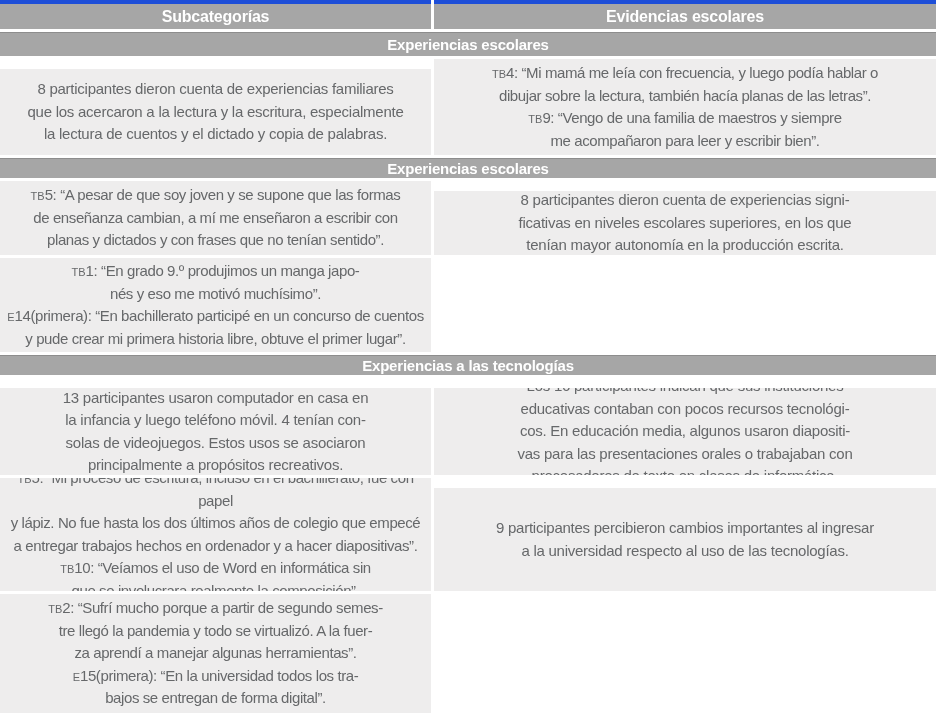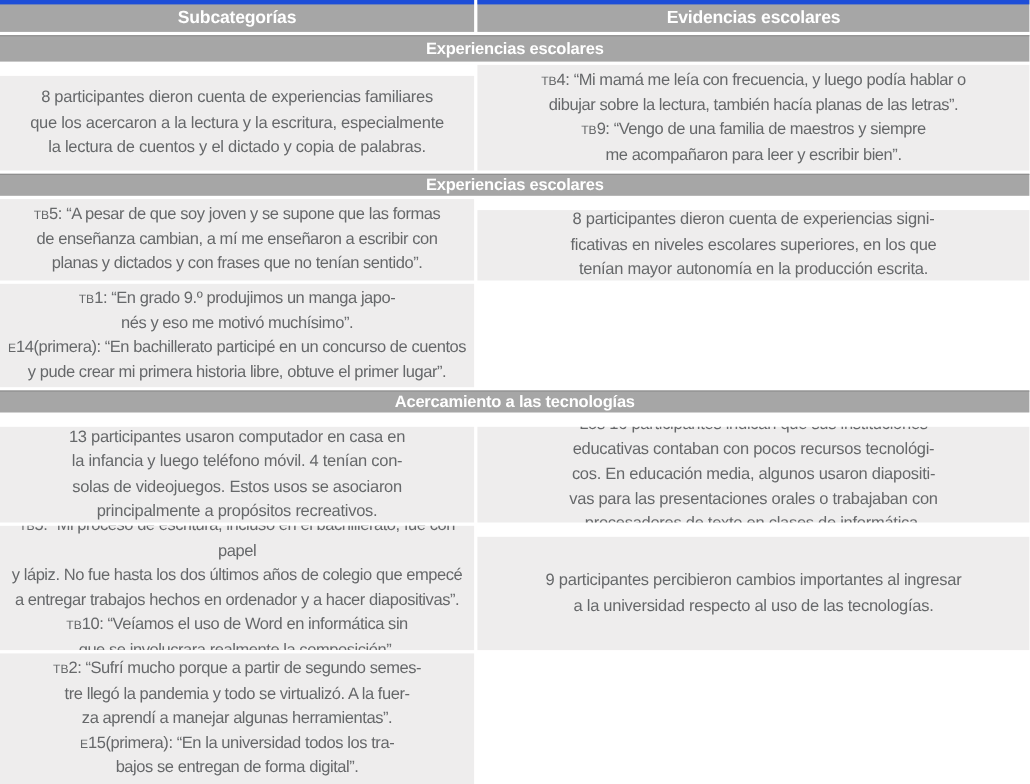--- a/index.html
+++ b/index.html
@@ -62,21 +62,21 @@
     <div class="section-header">Experiencias escolares</div>
     <div class="cell ev-cell">
       <div class="txt"><span class="sc">TB</span>5: “A pesar de que soy joven y se supone que las formas<br>de enseñanza cambian, a mí me enseñaron a escribir con<br>planas y dictados y con frases que no tenían sentido”.</div>
     </div>
     <div class="cell sub-cell">
       <div class="txt">8 participantes dieron cuenta de experiencias signi-<br>ficativas en niveles escolares superiores, en los que<br>tenían mayor autonomía en la producción escrita.</div>
     </div>
     <div class="cell ev-cell">
       <div class="txt"><span class="sc">TB</span>1: “En grado 9.º produjimos un manga japo-<br>nés y eso me motivó muchísimo”.<br><span class="sc">E</span>14(primera): “En bachillerato participé en un concurso de cuentos<br>y pude crear mi primera historia libre, obtuve el primer lugar”.</div>
     </div>
-    <div class="section-header">Acercamiento a las tecnologías</div>
+    <div class="section-header">Experiencias a las tecnologías</div>
     <div class="cell sub-cell">
       <div class="txt">13 participantes usaron computador en casa en<br>la infancia y luego teléfono móvil. 4 tenían con-<br>solas de videojuegos. Estos usos se asociaron<br>principalmente a propósitos recreativos.</div>
     </div>
     <div class="cell sub-cell">
       <div class="txt">Los 16 participantes indican que sus instituciones<br>educativas contaban con pocos recursos tecnológi-<br>cos. En educación media, algunos usaron diapositi-<br>vas para las presentaciones orales o trabajaban con<br>procesadores de texto en clases de informática.</div>
     </div>
     <div class="cell ev-cell">
       <div class="txt"><span class="sc">TB</span>5: “Mi proceso de escritura, incluso en el bachillerato, fue con papel<br>y lápiz. No fue hasta los dos últimos años de colegio que empecé<br>a entregar trabajos hechos en ordenador y a hacer diapositivas”.<br><span class="sc">TB</span>10: “Veíamos el uso de Word en informática sin<br>que se involucrara realmente la composición”.</div>
     </div>
     <div class="cell sub-cell">

